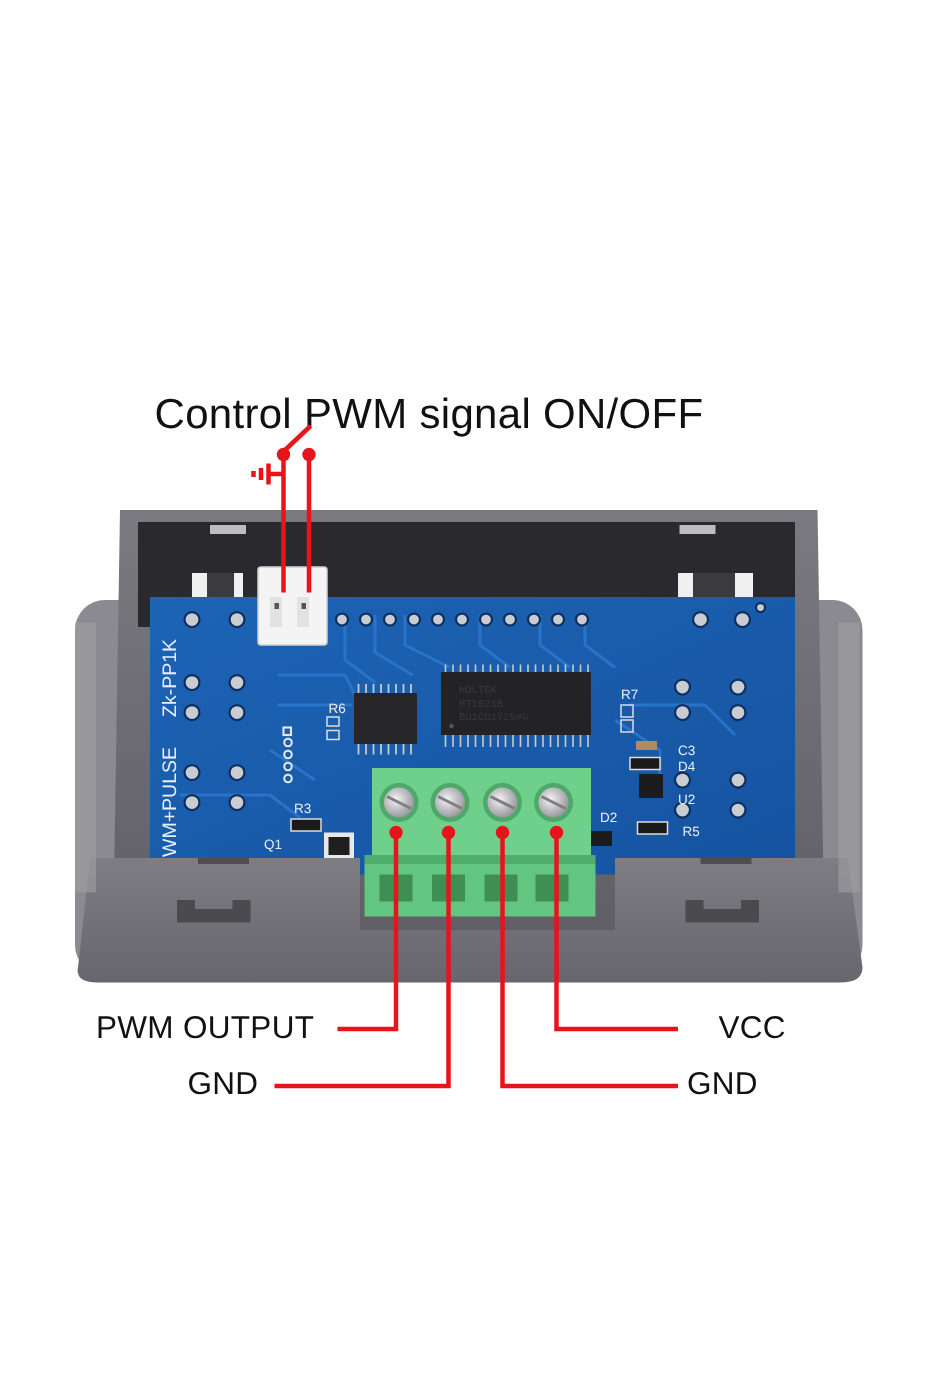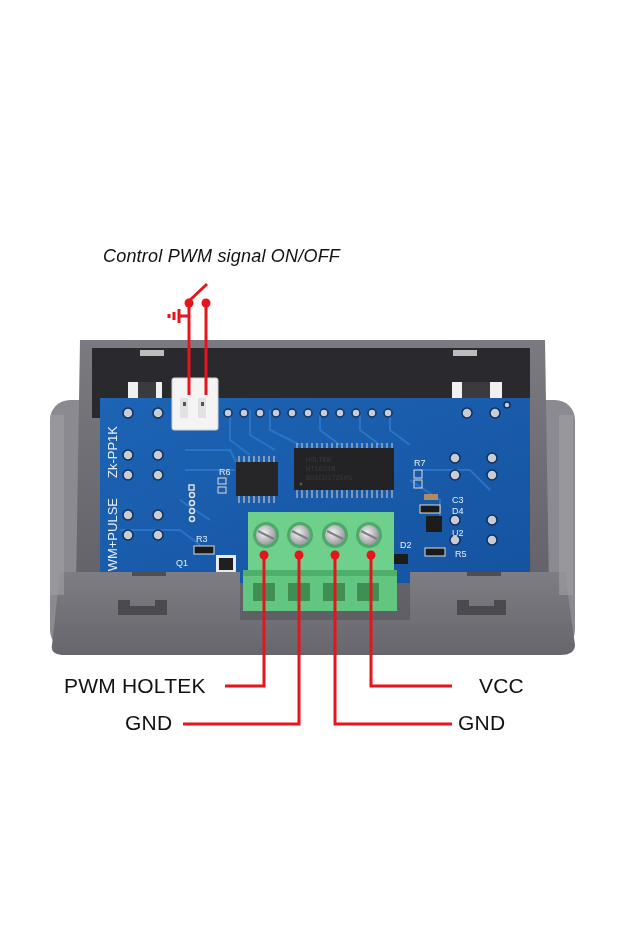--- a/index.html
+++ b/index.html
@@ -1,32 +1,32 @@
 <!DOCTYPE html>
 <html><head>
 <meta charset="utf-8">
 <style>
   html, body { margin: 0; padding: 0; background: #ffffff; }
   body { width: 621px; height: 931px; position: relative; overflow: hidden;
          font-family: "Liberation Sans", sans-serif; }
   .label { position: absolute; color: #111; font-size: 21px; white-space: nowrap; letter-spacing: 0.2px; }
-  #title-label { left: 103px; top: 246px; font-size: 18px; font-style: italic; }
+  #title-label { left: 103px; top: 260px; font-size: 28px; }
   #lbl-pwm { left: 64px; top: 674px; }
   #lbl-gnd1 { left: 125px; top: 711px; }
   #lbl-vcc { left: 479px; top: 674px; }
   #lbl-gnd2 { left: 458px; top: 711px; }
   svg#diagram { position: absolute; left: 0; top: 0; }
   .pcb-text { font-family: "Liberation Sans", sans-serif; fill: #e8eef8; }
   .chip-text { font-family: "Liberation Mono", monospace; fill: #3a3a3a; }
 </style>
 </head>
 <body>
 
 <div class="label" id="title-label">Control PWM signal ON/OFF</div>
-<div class="label" id="lbl-pwm">PWM HOLTEK</div>
+<div class="label" id="lbl-pwm">PWM OUTPUT</div>
 <div class="label" id="lbl-gnd1">GND</div>
 <div class="label" id="lbl-vcc">VCC</div>
 <div class="label" id="lbl-gnd2">GND</div>
 
 <svg id="diagram" width="621" height="931" viewBox="0 0 621 931">
   <defs>
     <linearGradient id="encl" x1="0" y1="0" x2="0" y2="1">
       <stop offset="0" stop-color="#7a7a80"></stop>
       <stop offset="1" stop-color="#5c5c62"></stop>
     </linearGradient>

